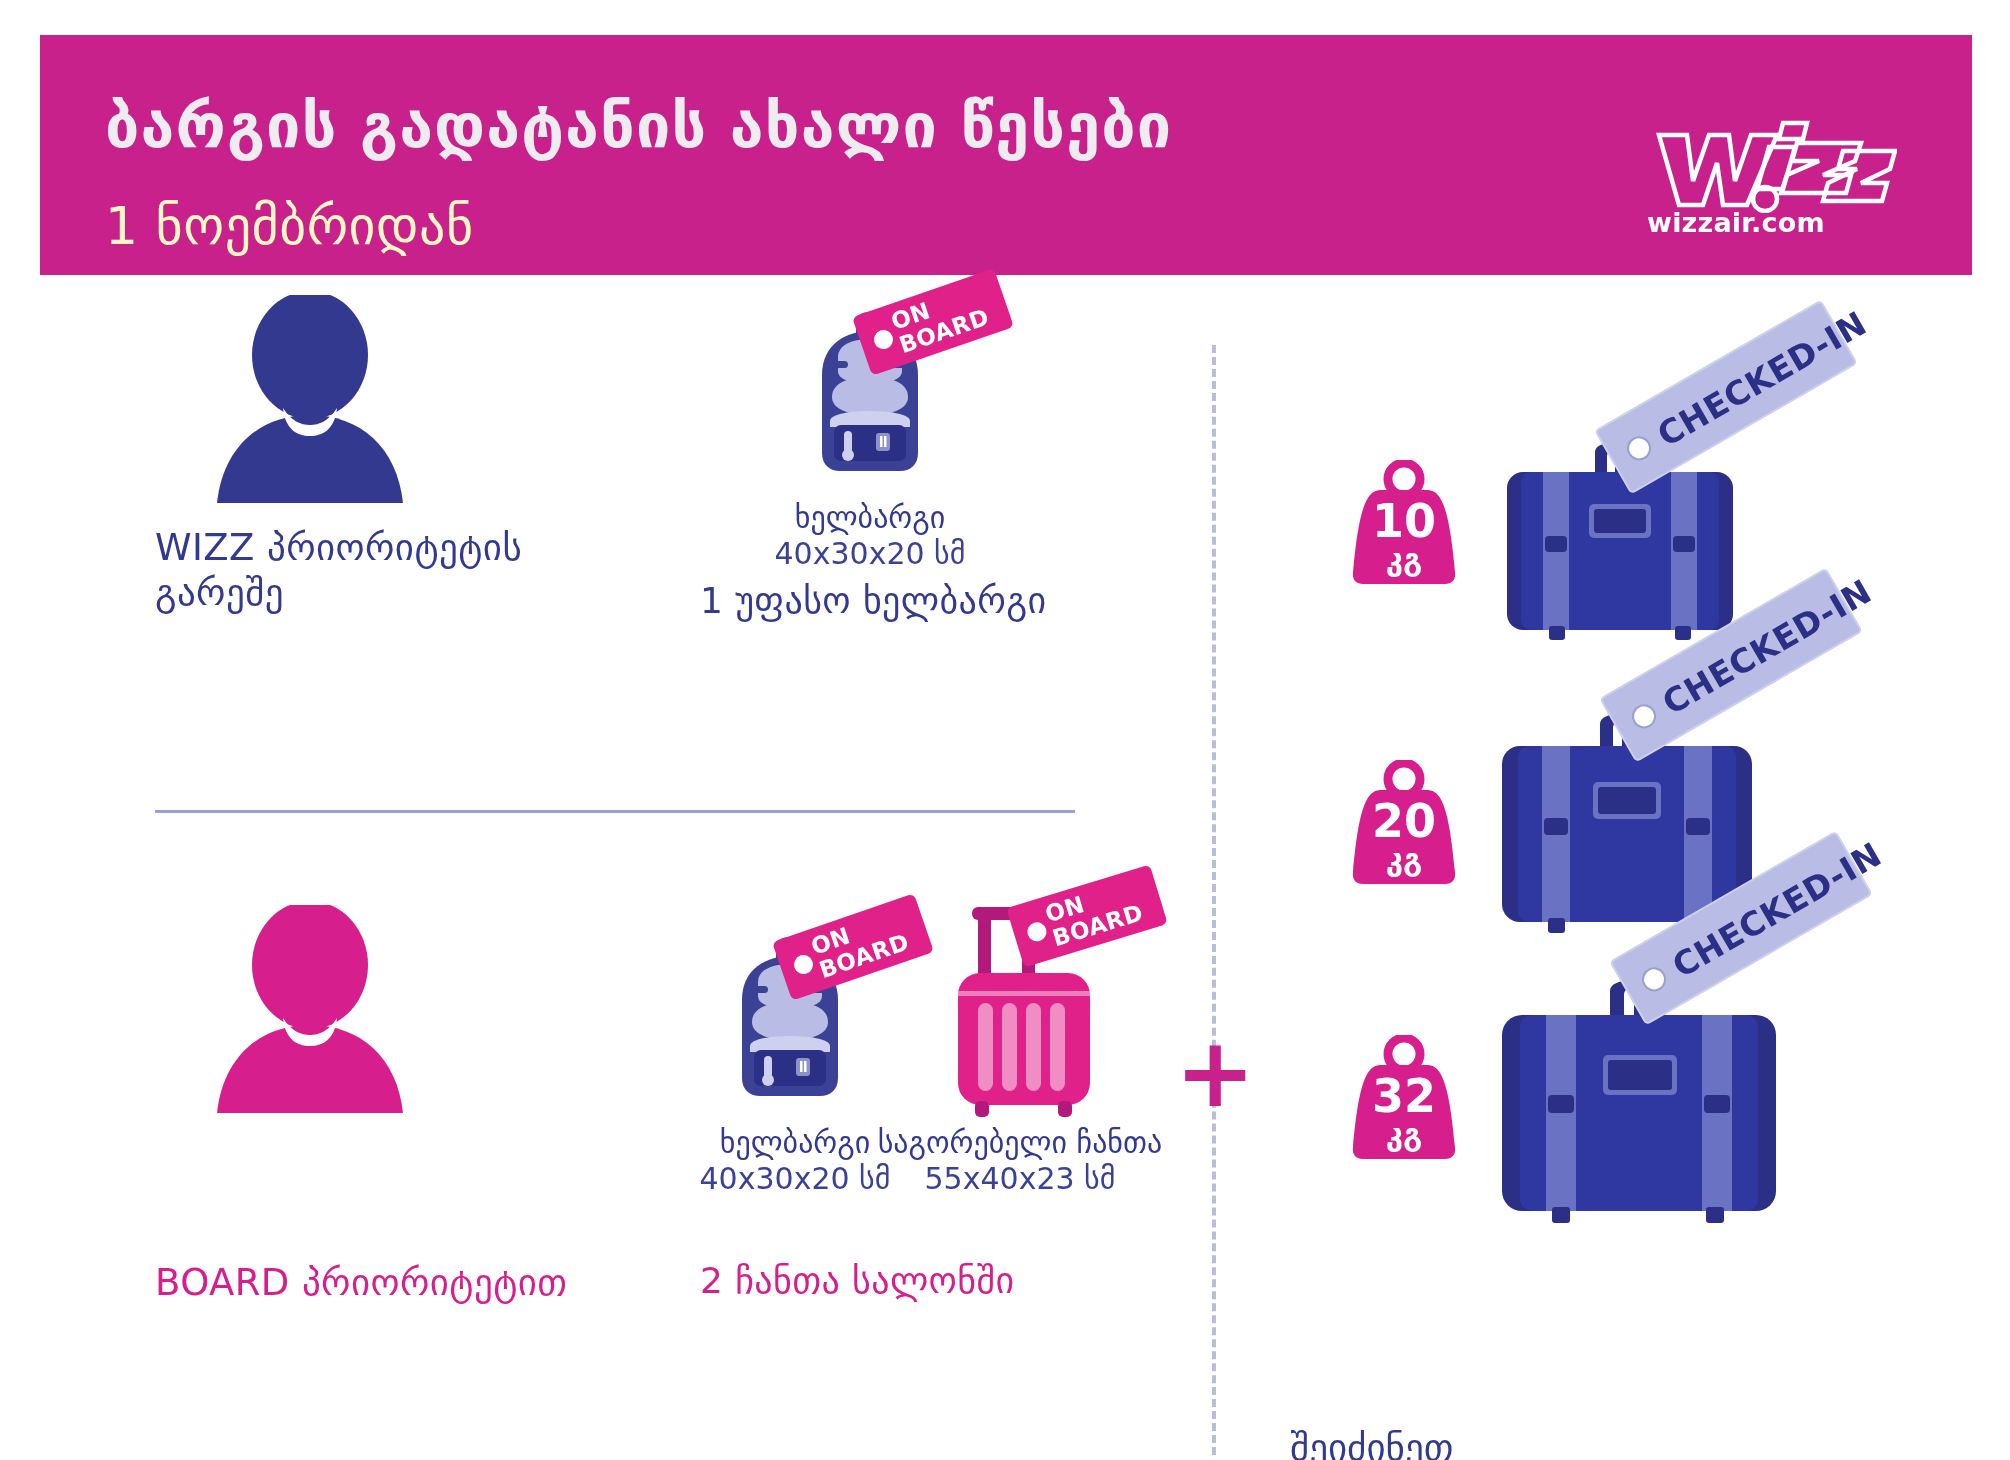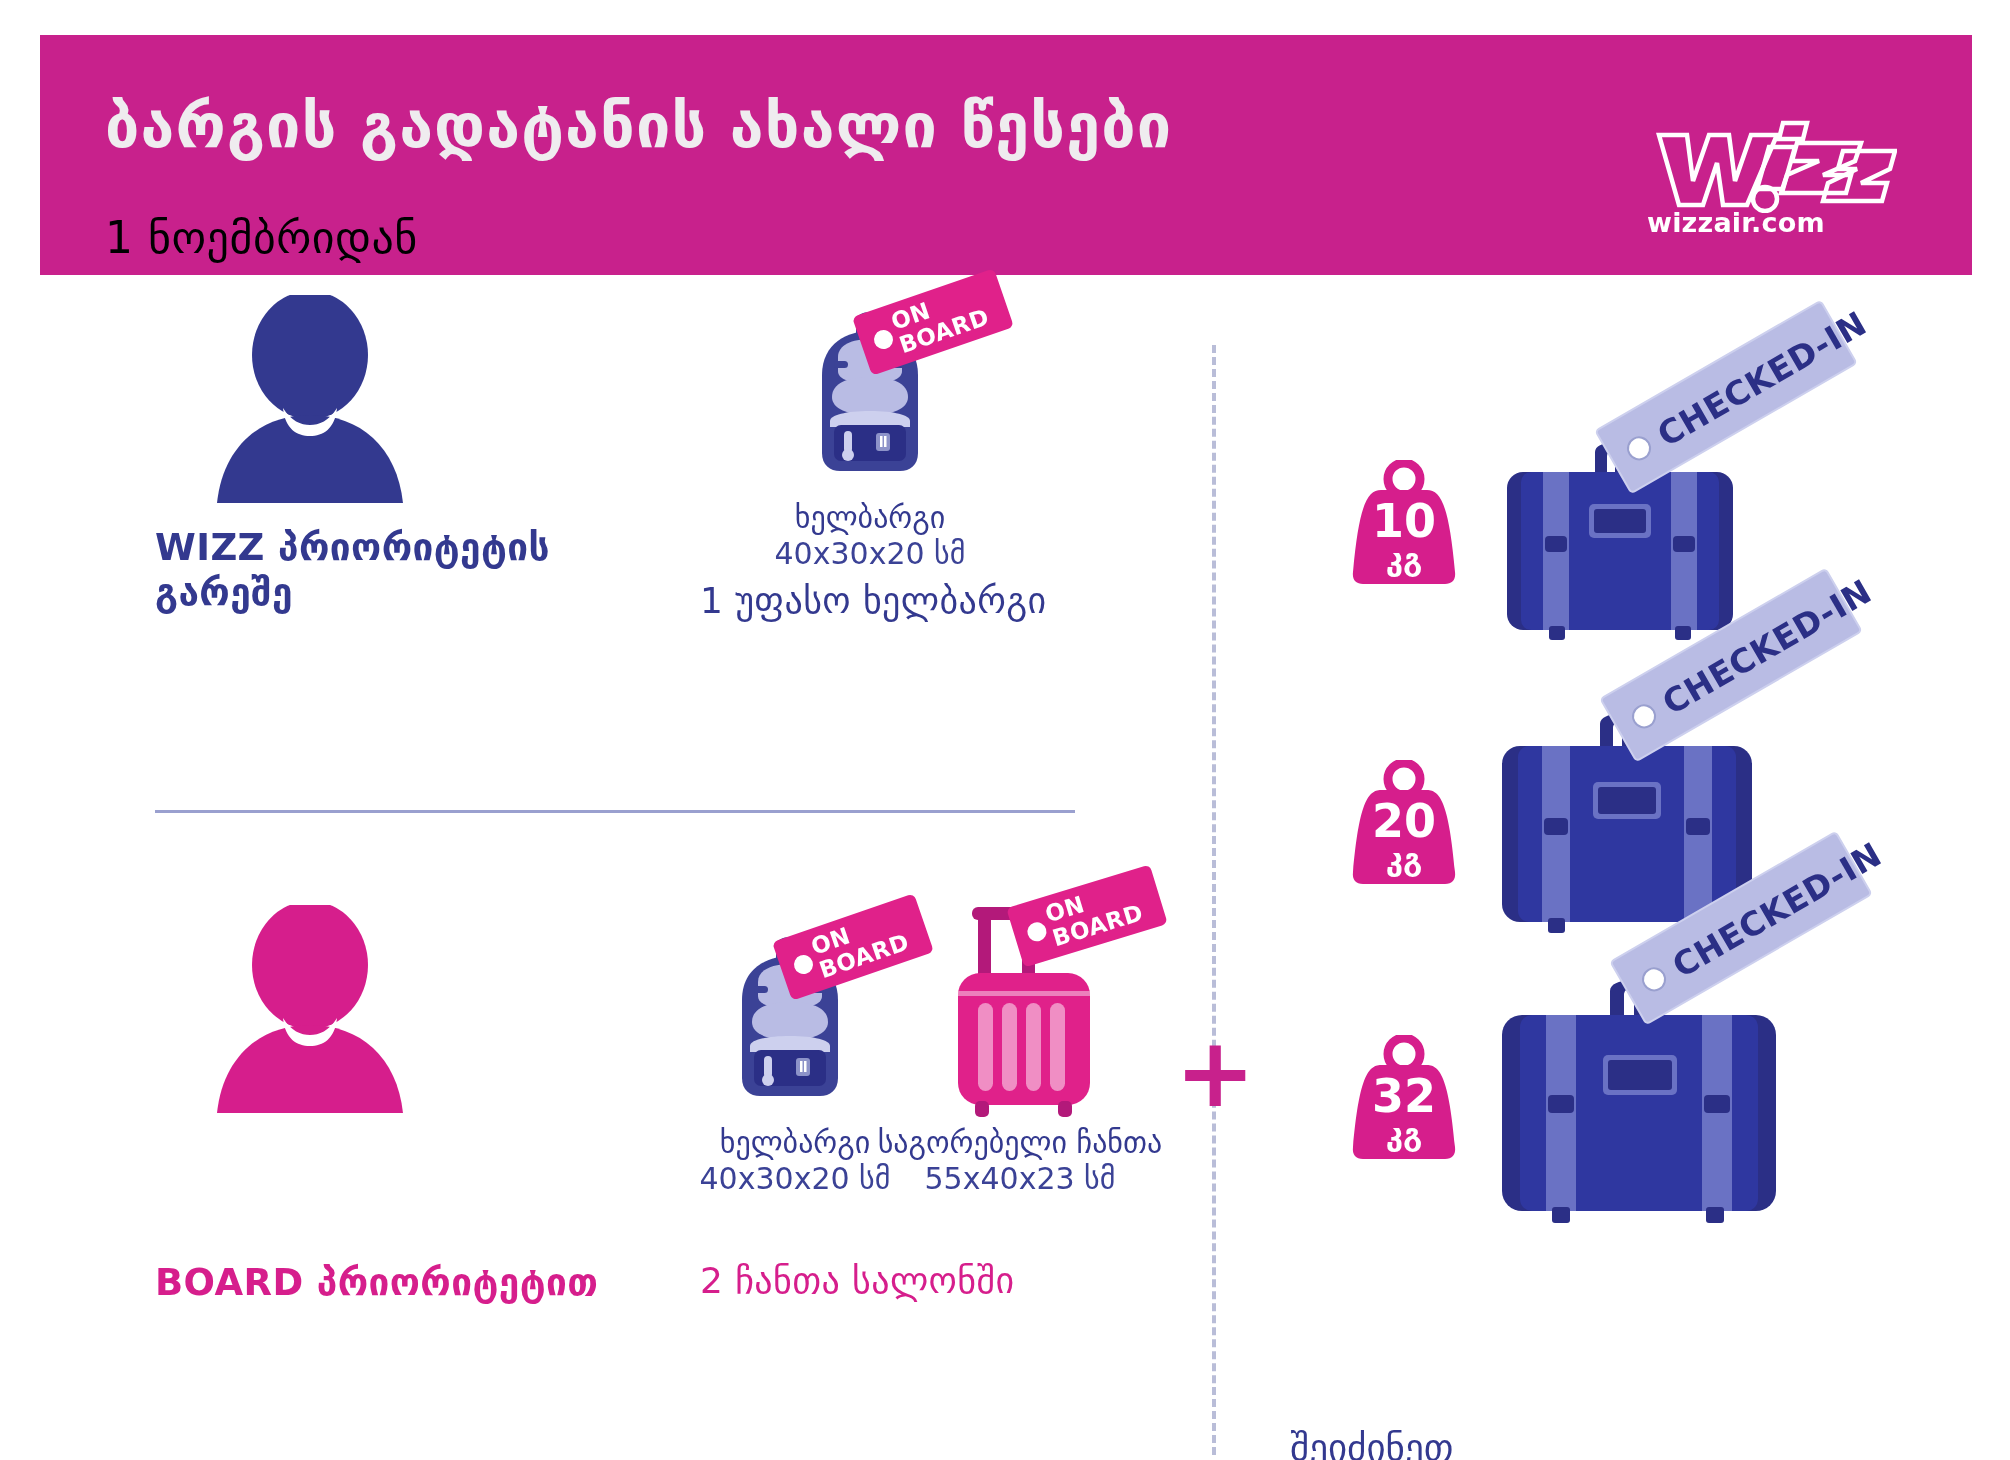--- a/index.html
+++ b/index.html
@@ -15,22 +15,22 @@
     position:absolute; left:40px; top:35px; width:1932px; height:240px;
     background:#c8218c;
     padding-left:36px;
   }
   #header-title{
     position:absolute; left:65px; top:60px;
     color:#efecef; font-size:61px; font-weight:700; letter-spacing:1.2px;
     white-space:nowrap; line-height:1;
   }
   #header-sub{
-    position:absolute; left:65px; top:181px;
-    color:#000000; font-size:44px; font-weight:400; letter-spacing:.5px;
+    position:absolute; left:65px; top:165px;
+    color:#fef9c3; font-size:52px; font-weight:400; letter-spacing:.5px;
     white-space:nowrap; line-height:1;
   }
   #logo-wrap{ position:absolute; right:75px; top:78px; width:250px; height:140px; }
   #logo-mark{ width:250px; height:100px; display:block; }
   #logo-url{
     position:absolute; left:0; top:94px; width:250px; text-align:left;
     color:#ffffff; font-size:27px; font-weight:700; letter-spacing:.2px;
   }
 
   
@@ -46,21 +46,21 @@
   }
   #plus{
     position:absolute; left:1175px; top:750px;
     color:#c8218c; font-size:96px; font-weight:700; line-height:1;
   }
 
   
   .person-block{ position:absolute; }
   .person-svg{ display:block; }
   .person-label{
-    font-size:37px; font-weight:700; line-height:1.22; letter-spacing:.4px;
+    font-size:37px; font-weight:400; line-height:1.22; letter-spacing:.4px;
     white-space:pre-line;
   }
   .blue-text{ color:#33398f; }
   .pink-text{ color:#d61e8c; }
 
   
   .bag-group{ position:absolute; }
   .bag-cap{
     text-align:center; color:#33398f; line-height:1.2;
   }

